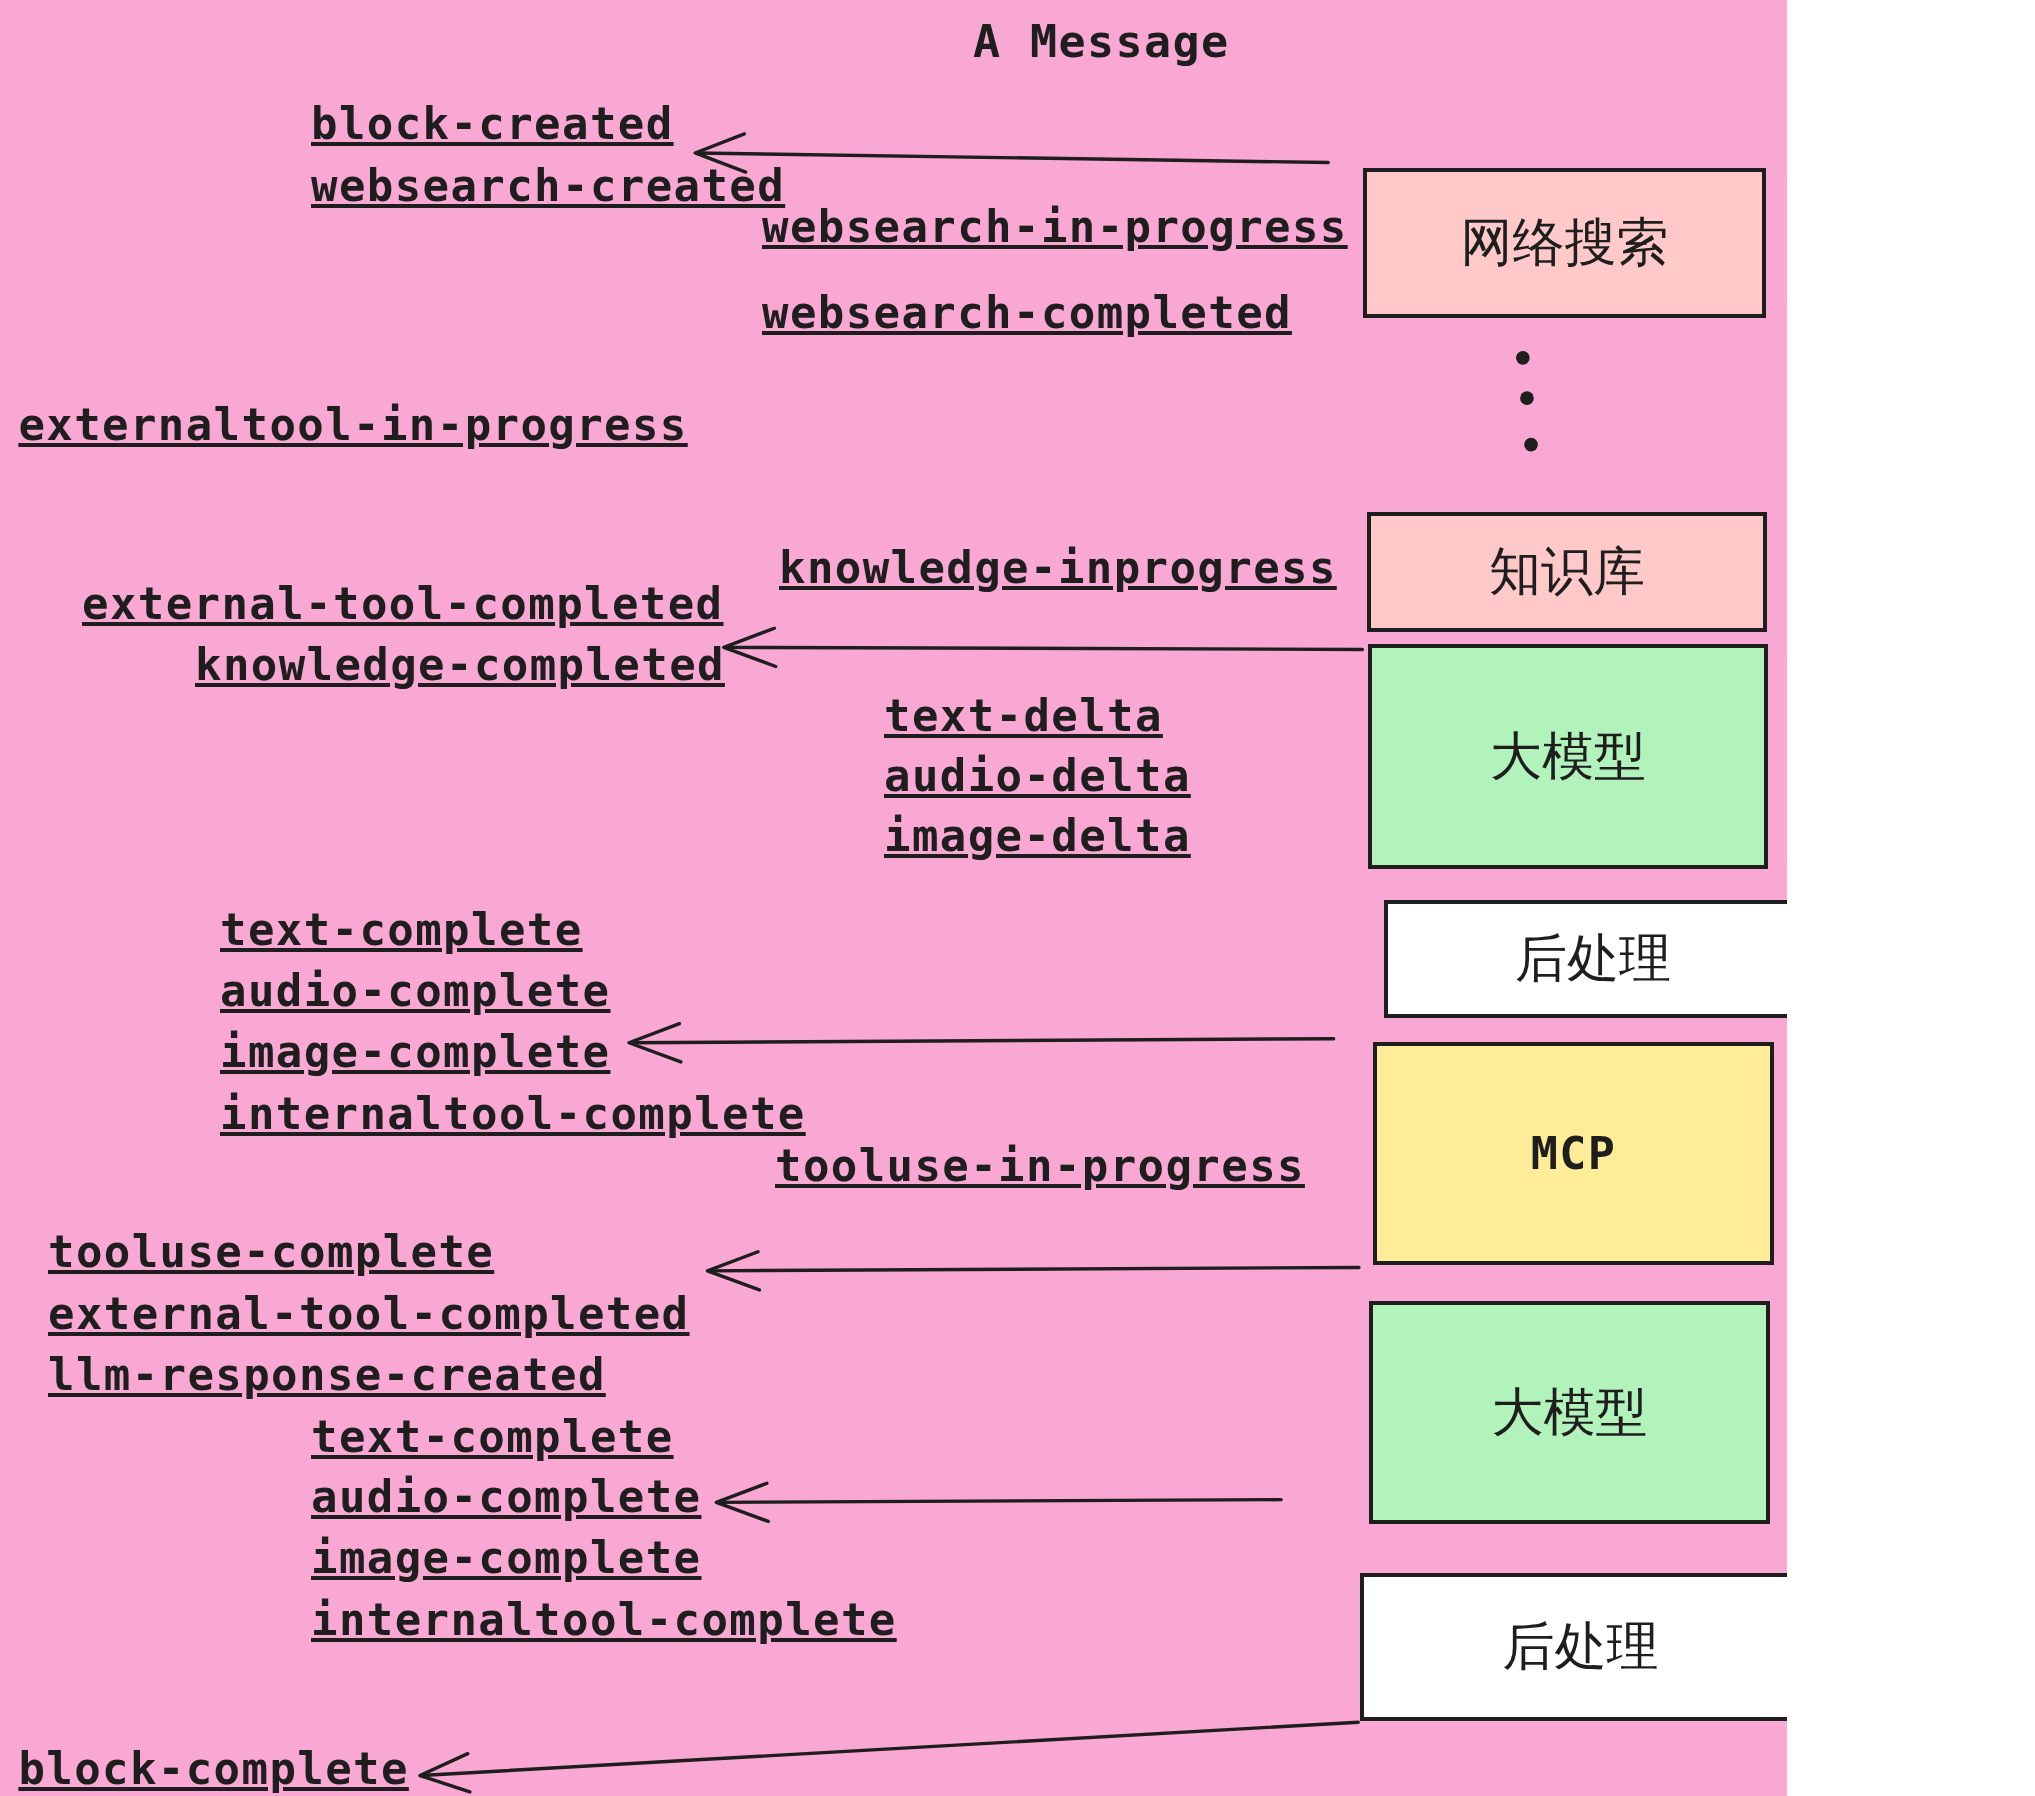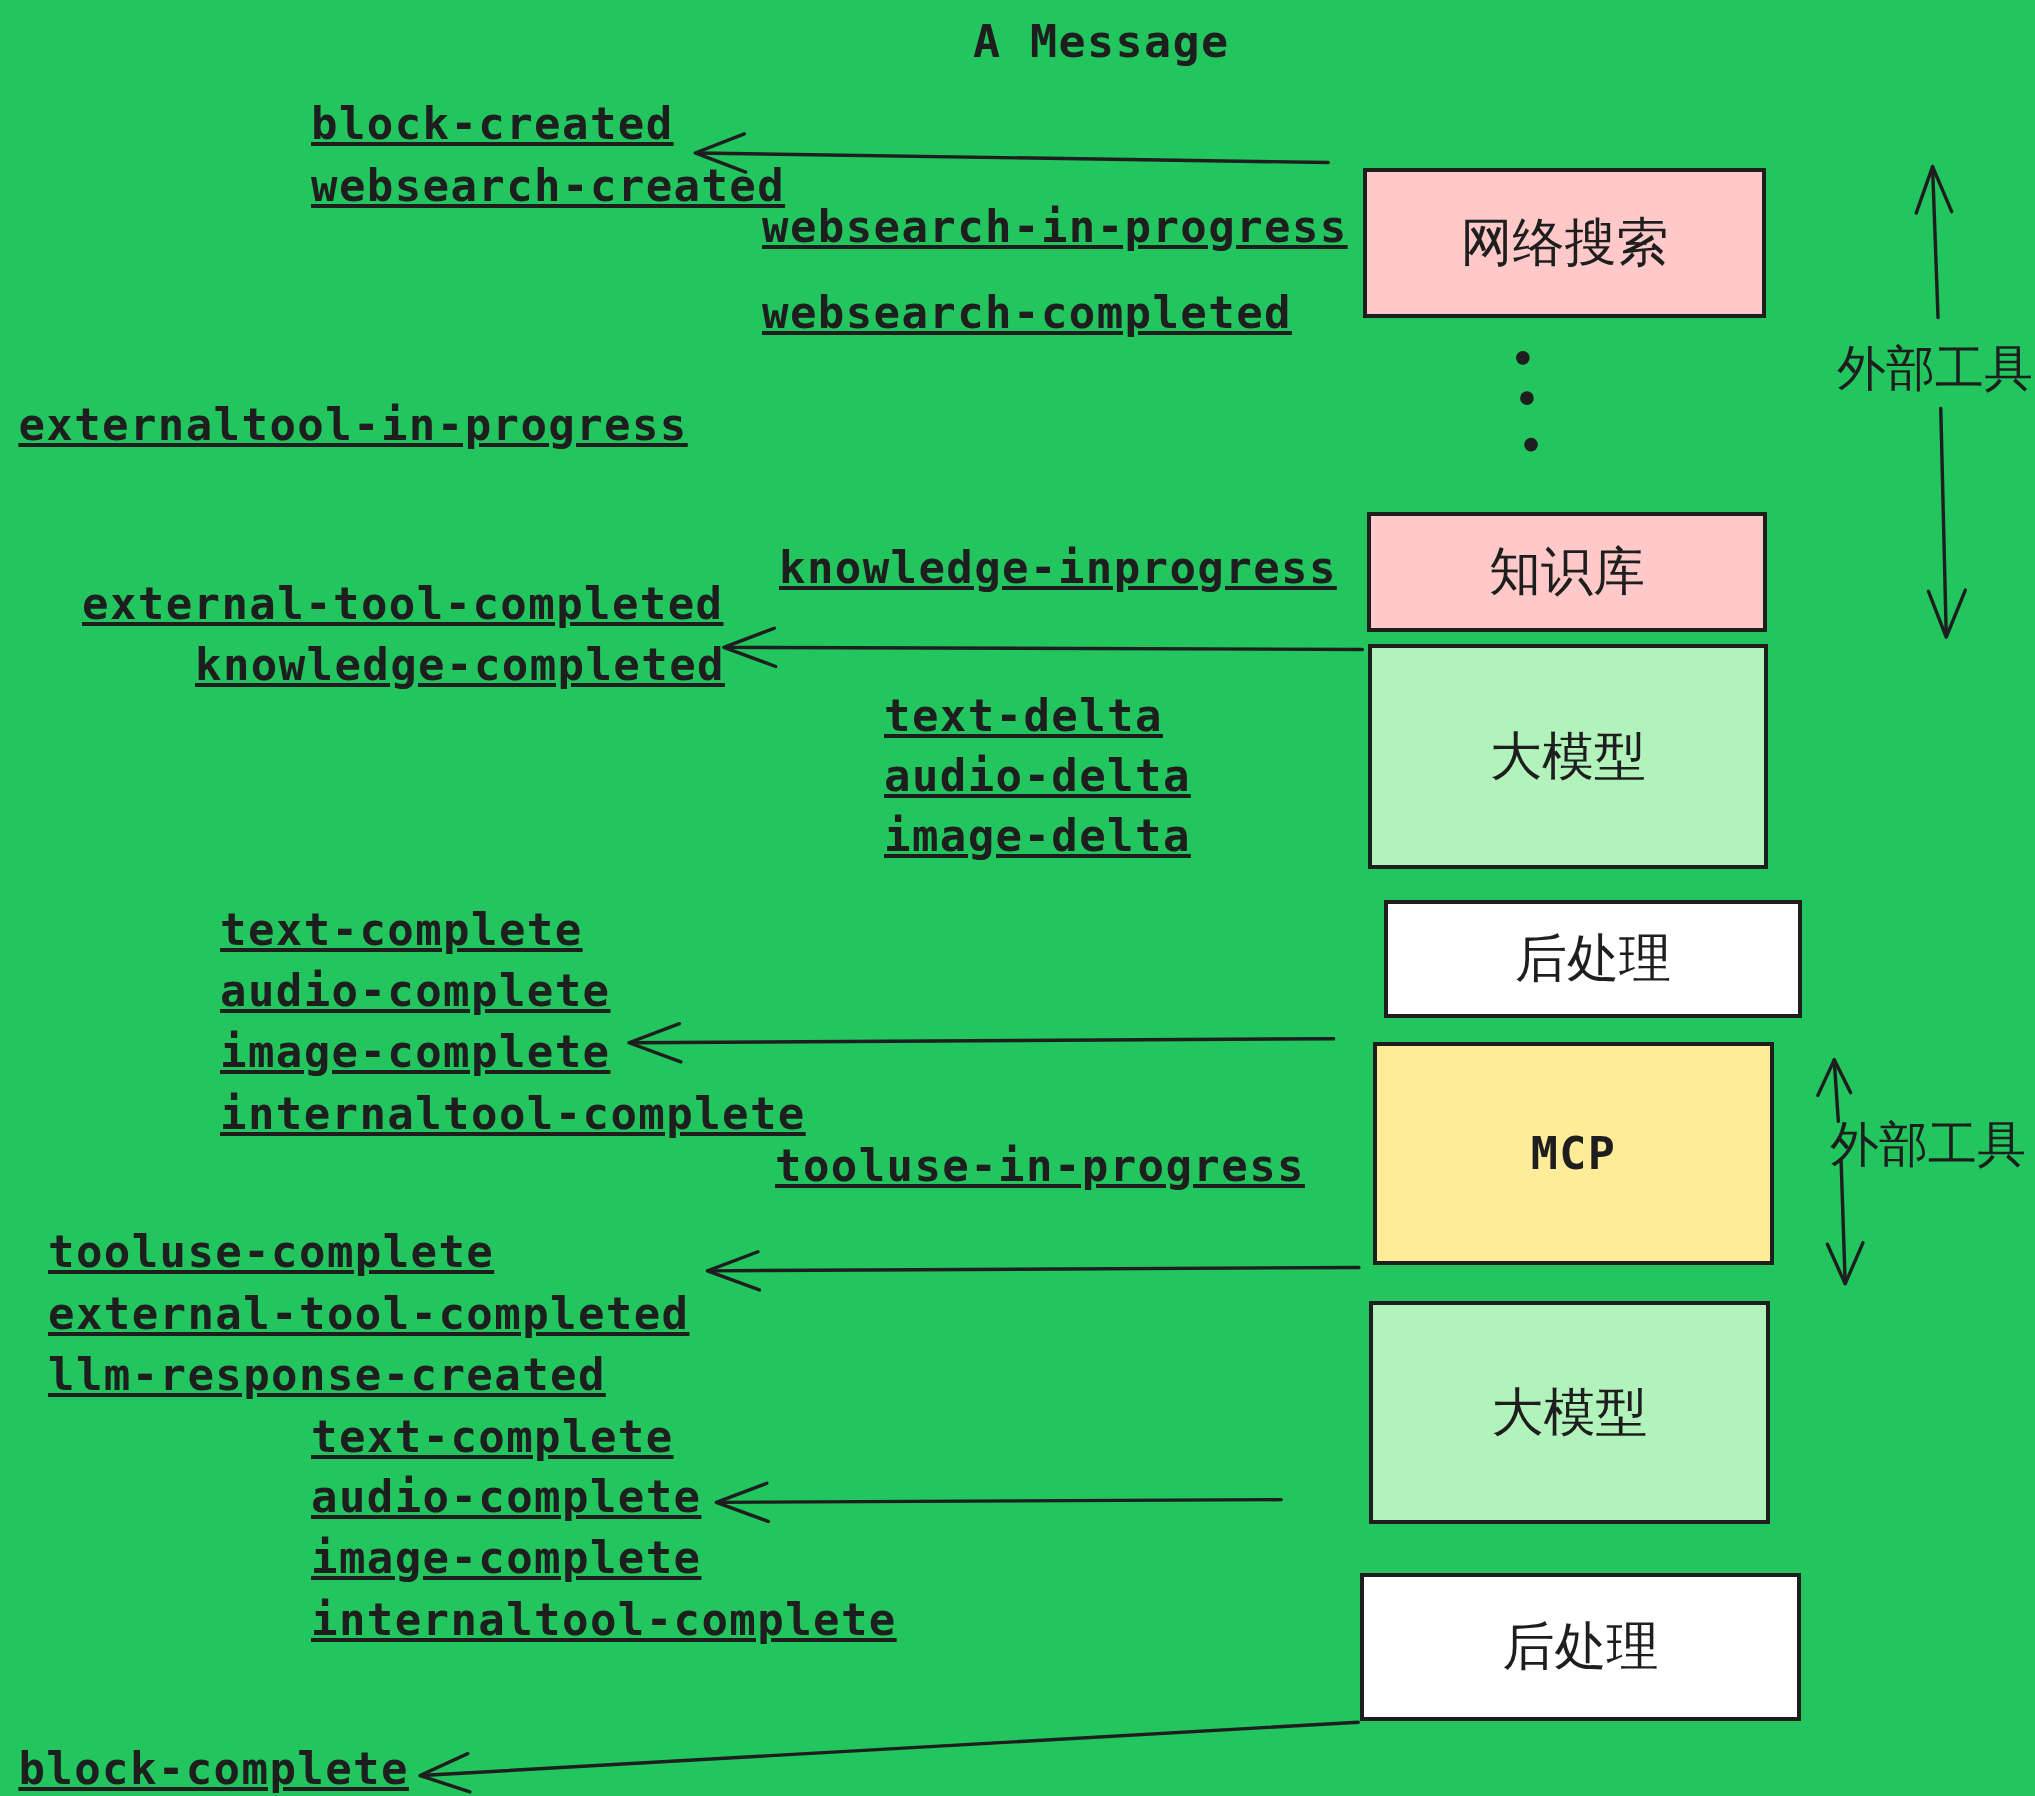--- a/index.html
+++ b/index.html
@@ -1,20 +1,20 @@
 <!DOCTYPE html>
 <html style="font-size:11px"><head>
 <meta charset="utf-8">
 <style>
   html,body{margin:0;padding:0;background:#ffffff;}
   .canvas{
     position:relative;
-    width:2035px;
+    width:1787px;
     height:1796px;
-    background:#22c55e;
+    background:#f9a8d4;
     overflow:hidden;
     color:#1e1e1e;
   }
   .arrows{position:absolute;left:0;top:0;width:2035px;height:1796px;}
   .title{
     position:absolute;
     font:bold 45px "DejaVu Sans Mono", monospace;
     letter-spacing:1.4px;
     white-space:nowrap;
     color:#1e1e1e;

